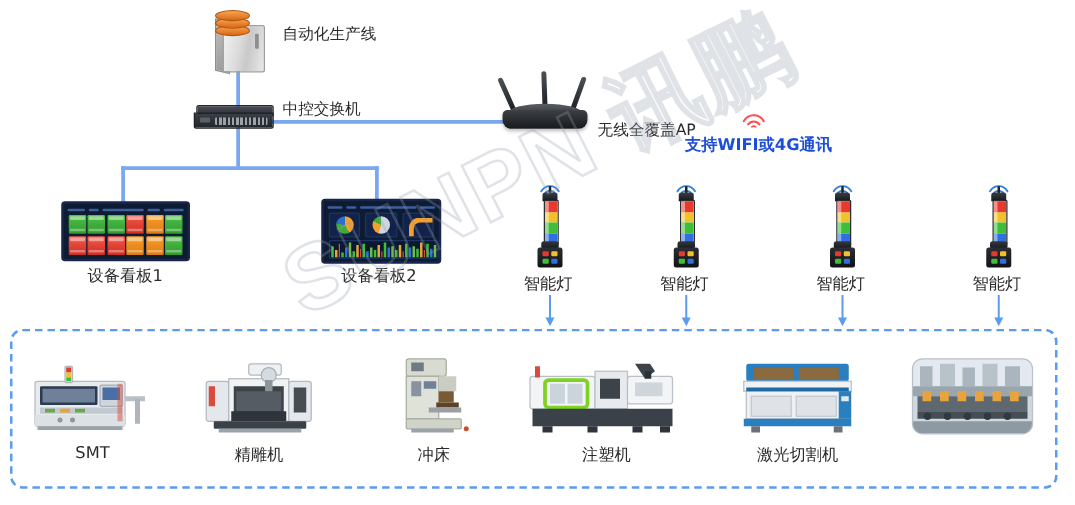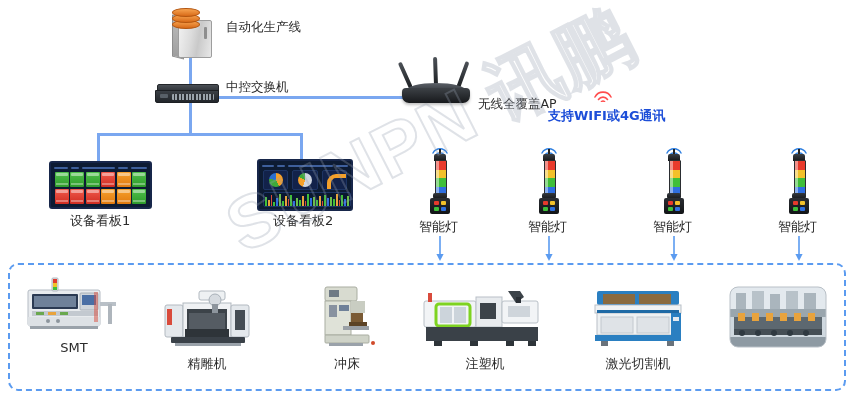--- a/index.html
+++ b/index.html
@@ -465,21 +465,21 @@
       </div>
       <div class="node-label" style="left: 778px; top: 218px; font-size: 13px;">智能灯</div>
       <div class="arrow" style="left: 793px; top: 236px;"><svg width="12" height="26" viewBox="0 0 12 26">
           <line x1="6" y1="0" x2="6" y2="19" stroke="#5b9bf0" stroke-width="1.6"></line>
           <path d="M6 25 L2.4 18 L9.6 18 Z" fill="#5b9bf0"></path>
         </svg></div>
     </div>
 
   <div class="eqbox"></div>
 
-  <div class="eq" style="left:22px;top:268px;width:104px;">
+  <div class="eq" style="left:22px;top:283px;width:104px;">
     <div class="eq-img">
       <svg width="104" height="68" viewBox="0 0 104 68">
         <rect x="6" y="22" width="72" height="36" rx="2" fill="#e8ebee" stroke="#b5bcc4"></rect>
         <rect x="10" y="26" width="46" height="15" rx="1" fill="#2b3a52"></rect>
         <rect x="12" y="28" width="42" height="11" fill="#6f8199"></rect>
         <rect x="58" y="25" width="18" height="17" rx="1" fill="#cfd5db" stroke="#a8b0b8"></rect>
         <rect x="60" y="27" width="14" height="10" fill="#4a6fa5"></rect>
         <rect x="10" y="43" width="66" height="5" fill="#c3c9d0"></rect>
         <rect x="14" y="44" width="8" height="3" fill="#6aa84f"></rect>
         <rect x="26" y="44" width="8" height="3" fill="#e8a33d"></rect>

